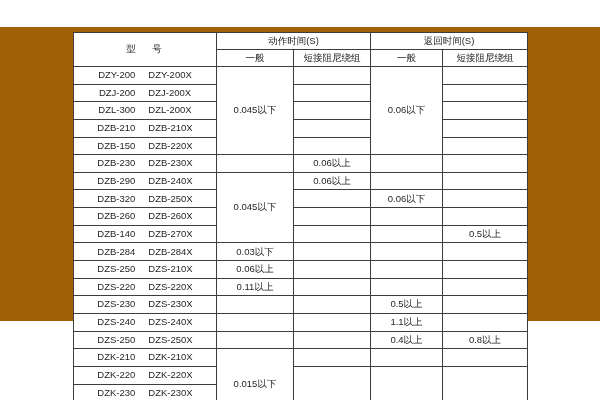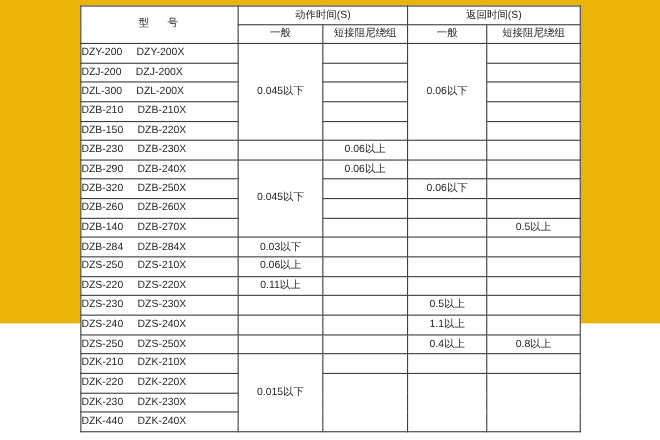--- a/index.html
+++ b/index.html
@@ -6,21 +6,22 @@
   body{
     width:600px;height:400px;
     background:#ffffff;
     font-family:"Liberation Sans","DejaVu Sans",sans-serif;
     color:#1f1f1f;
     overflow:hidden;
   }
   .page{
     position:relative;
     width:600px;height:294px;
-    background:#eab308;
+    background:#a16207;
+    margin-top:27px;
   }
   table.spec{
     position:absolute;
     left:73px;top:5px;
     width:454px;height:388px;
     border-collapse:collapse;
     table-layout:fixed;
     background:#ffffff;
   }
   table.spec th, table.spec td{
@@ -40,20 +41,21 @@
   col.c-model{width:143px;}
   col.c-agen{width:77px;}
   col.c-adamp{width:77px;}
   col.c-rgen{width:72px;}
   col.c-rdamp{width:85px;}
   .model-header{word-spacing:10px;letter-spacing:2px;}
   .damped-header{font-size:9px;font-family:Liberation Serif, serif;}
   td.model-cell{padding-left:14px;}
   td.model-cell .pair{
     display:flex;
+    justify-content:center;
     gap:13px;
   }
 </style>
 </head>
 <body>
 
 <div class="page">
   <table class="spec">
     <colgroup>
       <col class="c-model">

